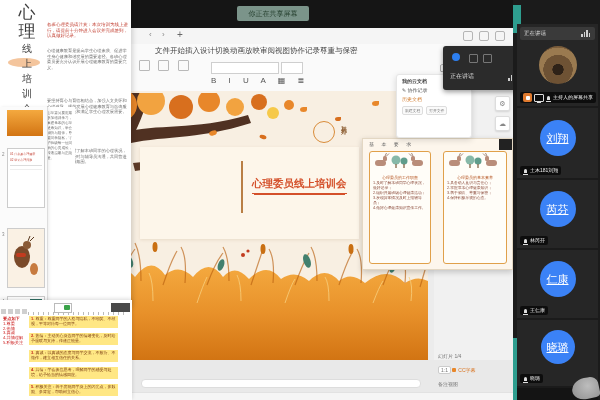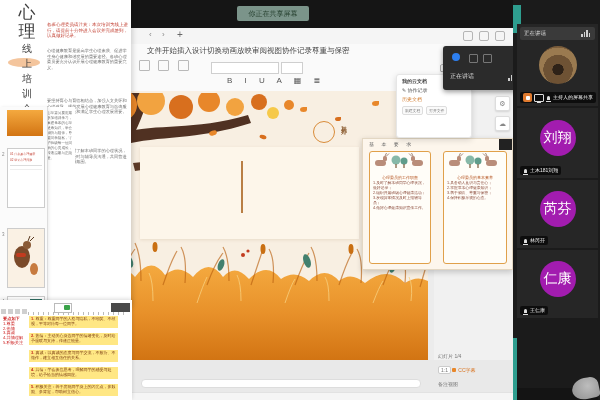--- a/index.html
+++ b/index.html
@@ -10,27 +10,27 @@
   #topbar{left:131px;top:0;width:382px;height:28px;background:#151515;}
   #share-badge{left:237px;top:6px;width:72px;height:15px;background:#7b948a;border-radius:2px;
     color:#26402f;font-size:7px;line-height:15px;text-align:center;}
   #tabstrip{left:131px;top:28px;width:382px;height:16px;background:#f5f5f5;border-bottom:1px solid #e4e4e4;
     font-size:8px;color:#888;}
   #tabstrip .nav{position:absolute;left:18px;top:2px;letter-spacing:4px;}
   #tabstrip .add{position:absolute;left:46px;top:1px;font-size:10px;color:#666;}
   #tabstrip .winicons{position:absolute;right:8px;top:3px;display:flex;gap:6px;}
   #tabstrip .winicons i{width:8px;height:8px;border:1px solid #b5b5b5;border-radius:2px;display:block;}
   #menurow{left:131px;top:44px;width:382px;height:14px;background:#fafafa;font-size:7.5px;color:#444;
-    display:flex;align-items:center;padding-left:16px;box-sizing:border-box;gap:0;}
+    display:flex;align-items:center;padding-left:24px;box-sizing:border-box;gap:0;}
   #menurow .search{position:absolute;right:26px;color:#777;}
   #toolbar{left:131px;top:58px;width:382px;height:33px;background:#fafafa;border-bottom:1px solid #dedede;}
   .tb-ico{display:inline-block;width:9px;height:9px;border:1px solid #b9b9b9;border-radius:1px;margin:2px;}
   #fontbox{position:absolute;left:80px;top:4px;width:66px;height:10px;background:#fff;border:1px solid #cfcfcf;}
   #sizebox{position:absolute;left:150px;top:4px;width:20px;height:10px;background:#fff;border:1px solid #cfcfcf;}
-  #stylerow{position:absolute;left:96px;top:18px;font-size:8px;color:#555;letter-spacing:5px;}
+  #stylerow{position:absolute;left:80px;top:18px;font-size:8px;color:#555;letter-spacing:5px;}
   .bigbtn{position:absolute;top:3px;width:26px;height:27px;text-align:center;color:#555;}
   .bigbtn .glyph{font-size:10px;line-height:14px;color:#777;}
   .bigbtn .lab{font-size:5px;line-height:5px;color:#666;}
   
   #canvas{left:45px;top:91px;width:383px;height:269px;background:#f8efe2;overflow:hidden;}
   #vscroll{left:428px;top:91px;width:6px;height:269px;background:#ececec;}
   #vscroll .thumb{position:absolute;left:1px;top:12px;width:4px;height:46px;background:#c9c9c9;border-radius:2px;}
   #rmargin{left:434px;top:91px;width:79px;height:269px;background:#f1f1f1;}
   #belowcanvas{left:131px;top:360px;width:382px;height:32px;background:#e9e9e9;}
   #hscroll{left:141px;top:379px;width:278px;height:7px;background:#fff;border-radius:4px;border:1px solid #ddd;}
@@ -97,21 +97,21 @@
   #minipanel .dot{position:absolute;left:9px;top:7px;width:8px;height:8px;border-radius:50%;background:#2d7ff0;}
   #minipanel .sq{position:absolute;top:8px;width:7px;height:7px;border:1px solid #777;border-radius:1px;}
   #minipanel .speak{position:absolute;left:7px;top:26px;font-size:6px;color:#ddd;}
   .wave{position:absolute;display:flex;align-items:flex-end;gap:1px;}
   .wave i{width:1.5px;background:#cfcfcf;display:block;}
   
   #sidebar{left:513px;top:0;width:87px;height:400px;background:#1b1b1b;}
   .tealfrag{position:absolute;background:#2e9e8f;}
   .tile{position:absolute;left:4px;width:81px;background:#262626;}
   .tile .avatar{position:absolute;left:50%;transform:translateX(-50%);border-radius:50%;
-    background:#a21caf;color:#fff;display:flex;align-items:center;justify-content:center;font-size:14px;}
+    background:#3b82f6;color:#fff;display:flex;align-items:center;justify-content:center;font-size:11px;text-decoration:underline;}
   .namepill{position:absolute;left:3px;bottom:3px;background:rgba(0,0,0,.65);border-radius:2px;
     display:flex;align-items:center;gap:2px;padding:1px 3px;color:#eee;font-size:5px;line-height:7px;}
   .mic{width:3px;height:4px;background:#ddd;border-radius:1.5px 1.5px 0 0;position:relative;margin:0 1px;}
   .mic:after{content:"";position:absolute;left:-1px;bottom:-2px;width:5px;height:1px;background:#ddd;}
   #tile1-header{position:absolute;left:3px;top:3px;width:75px;height:13px;background:#3a3a3a;border-radius:2px;
     color:#ddd;font-size:5.5px;line-height:13px;padding-left:4px;box-sizing:border-box;}
   #avatar-photo{position:absolute;left:50%;top:22px;transform:translateX(-50%);width:38px;height:38px;border-radius:50%;
     background:radial-gradient(circle at 50% 62%,#2e2218 0 18%,#6e5234 19% 48%,#9a7a50 49% 72%,#7a5c3a 73% 100%);}
   .hostbadge{width:9px;height:9px;background:#e07a2e;border-radius:2px;position:relative;}
   .hostbadge:after{content:"";position:absolute;left:2.5px;top:2.5px;width:4px;height:4px;background:#fff;border-radius:1px;}
@@ -185,20 +185,21 @@
     <ellipse cx="150" cy="40" rx="4" ry="2.5" fill="#e8872a" transform="rotate(-20 150 40)"></ellipse>
     <ellipse cx="200" cy="44" rx="3.5" ry="2" fill="#d86f1e" transform="rotate(15 200 44)"></ellipse>
   </svg>
   <span class="leaf" style="left:255px;top:16px;width:7px;height:5px"></span>
   <span class="leaf" style="left:290px;top:26px;width:6px;height:4px;background:#d86f1e"></span>
   <span class="leaf" style="left:327px;top:10px;width:7px;height:5px"></span>
   <span class="leaf" style="left:353px;top:22px;width:5px;height:4px;background:#f2a340"></span>
 
   <div class="abs" id="card">
     <div id="divider"></div>
+    <div id="subttl">心理委员线上培训会</div>
   </div>
   <div class="abs" id="stamp" style="left:268px;top:30px"></div>
   <div class="abs" id="stamptext">秋天你好</div>
 
   <svg class="abs" style="left:0;top:148px" width="383" height="121" viewBox="0 0 383 121">
     <defs>
       <linearGradient id="gg" x1="0" y1="0" x2="0" y2="1">
         <stop offset="0" stop-color="#f4a93f"></stop>
           <stop offset="0.5" stop-color="#e8912a"></stop>
           <stop offset="1" stop-color="#d27413"></stop>
@@ -422,16 +423,23 @@
   </div>
 
   <div class="tile" style="top:180px;height:68px">
     <div class="avatar" style="top:11px;width:36px;height:36px">芮芬</div>
     <div class="namepill">
       <span class="mic"></span>
       <span>林芮芬</span>
     </div>
   </div>
 
+  <div class="tile" style="top:320px;height:66px">
+    <div class="avatar" style="top:10px;width:34px;height:34px">晓璐</div>
+    <div class="namepill">
+      <span class="mic"></span>
+      <span>晓璐</span>
+    </div>
+  </div>
 
   <div class="tile" style="top:388px;height:12px;background:#141414"></div>
   <div id="camblob"></div>
 </div>
 
 </body></html>

